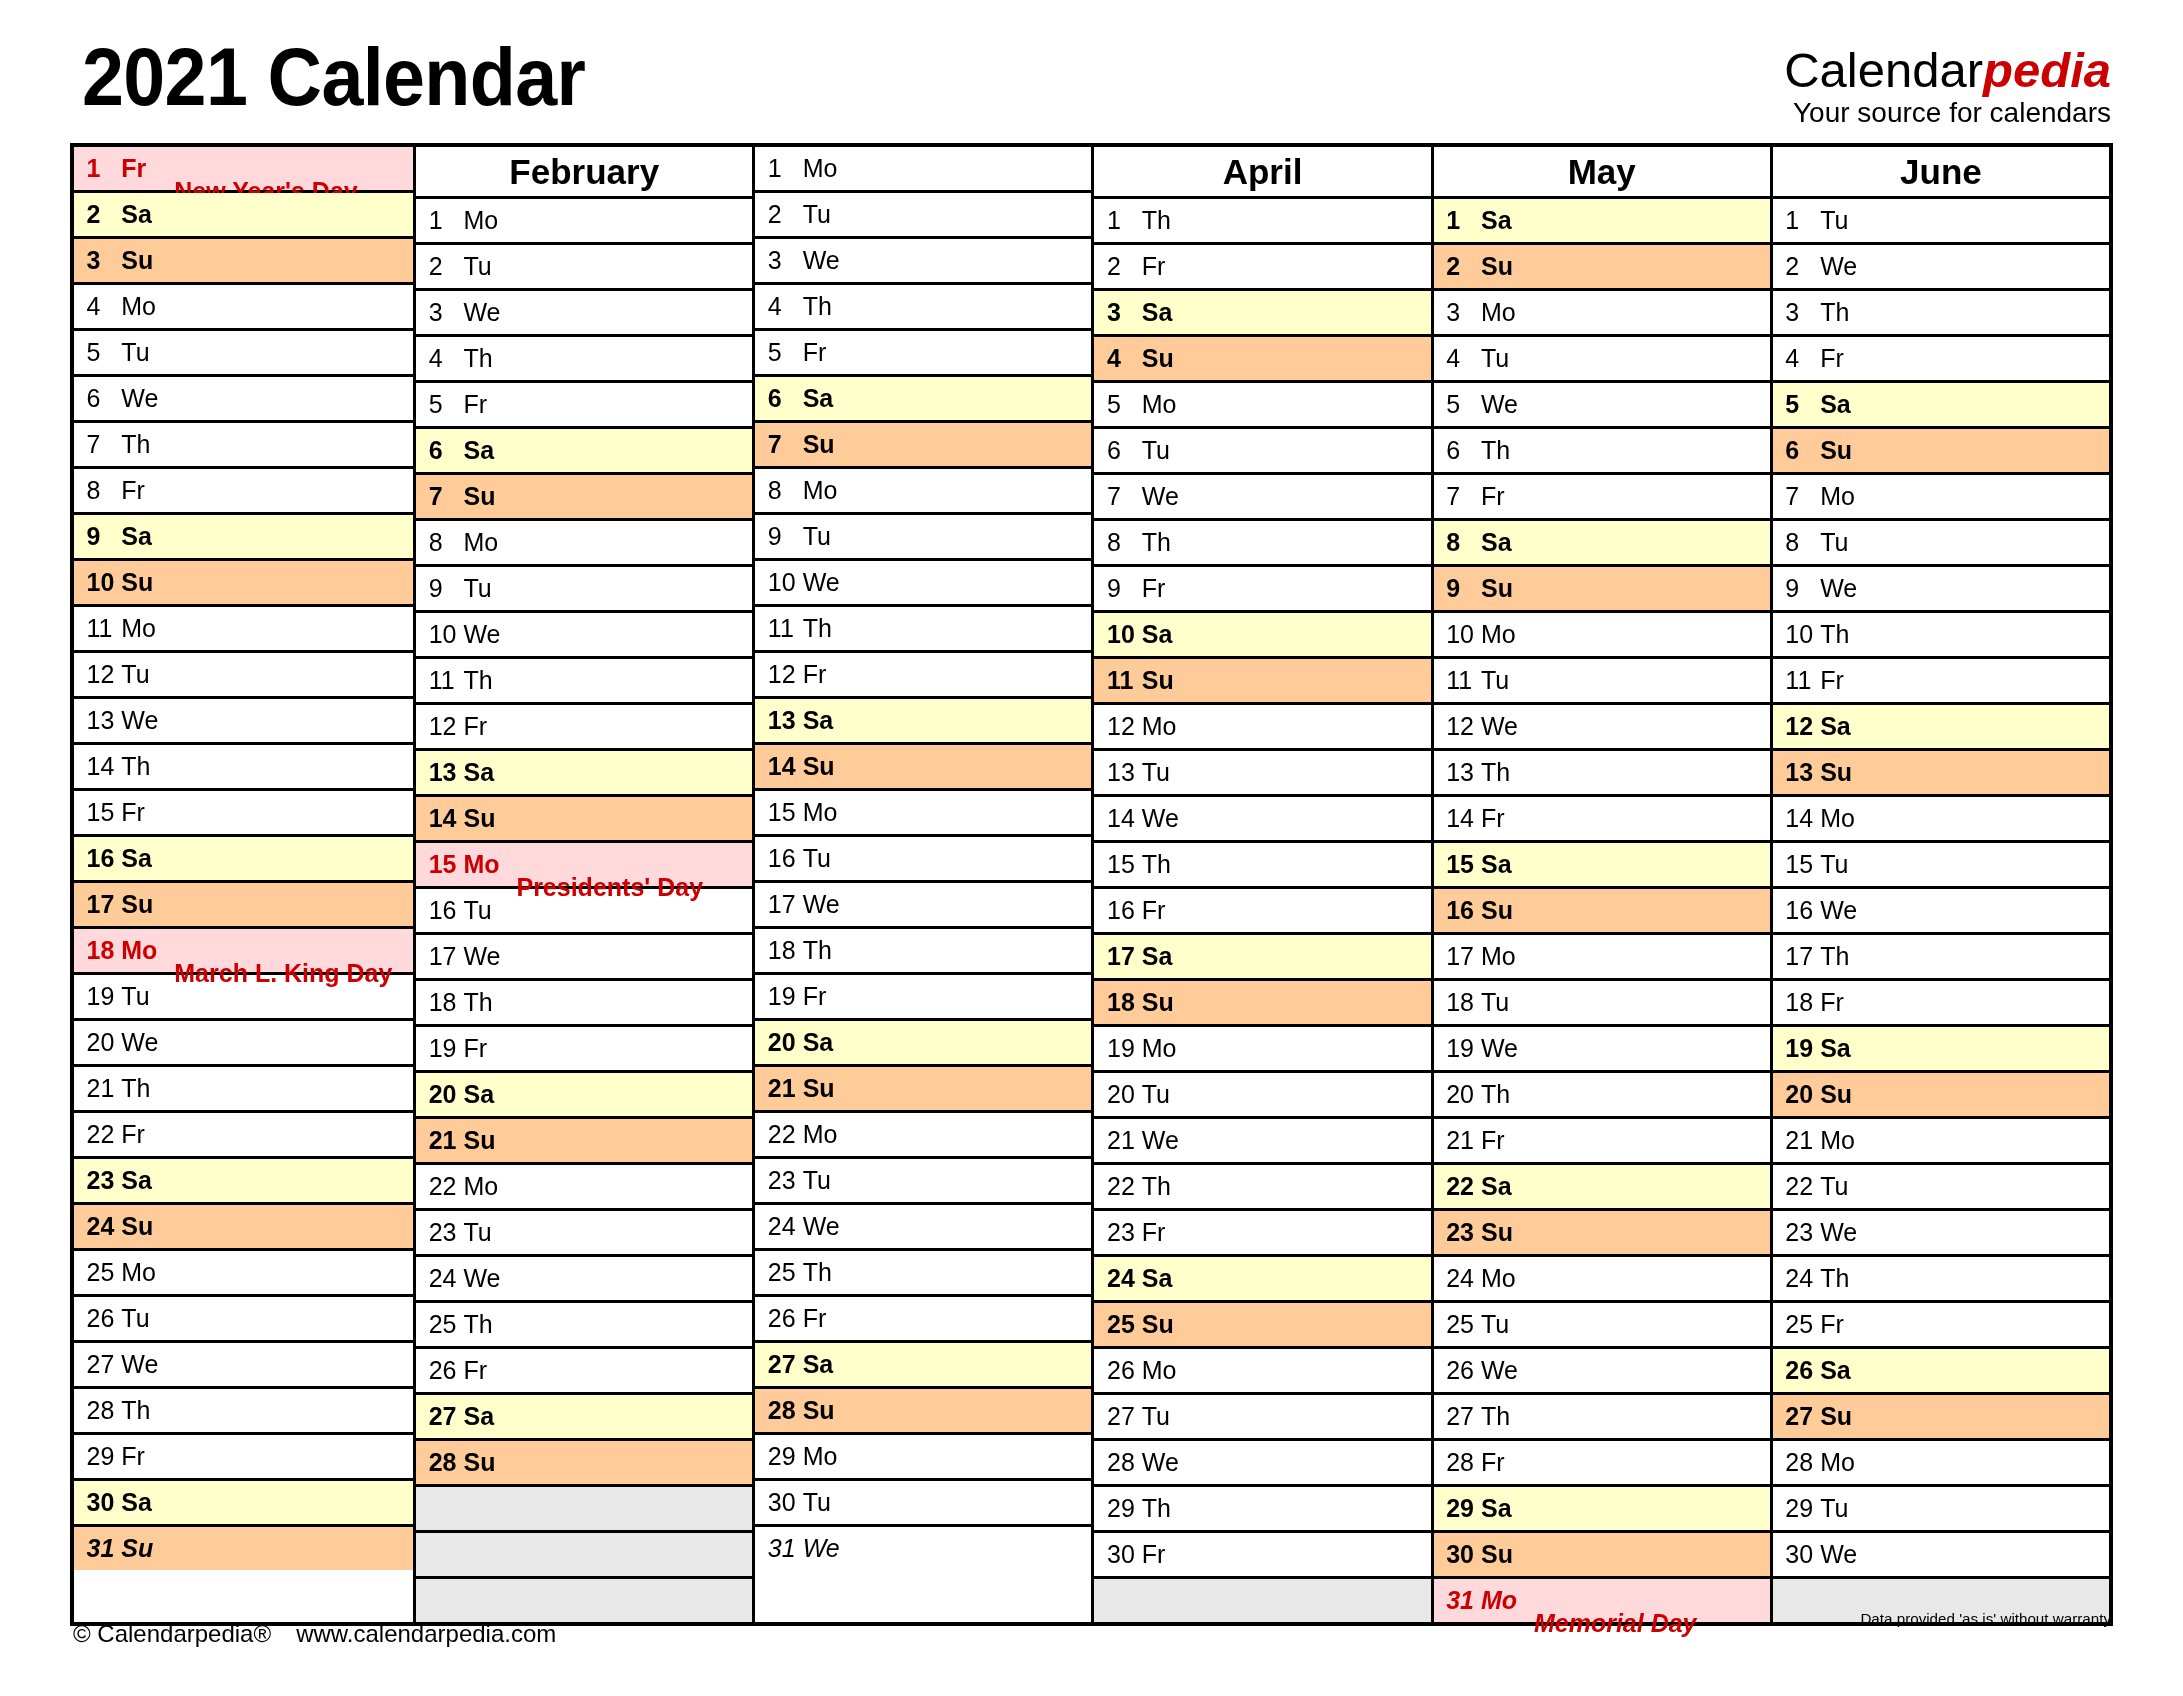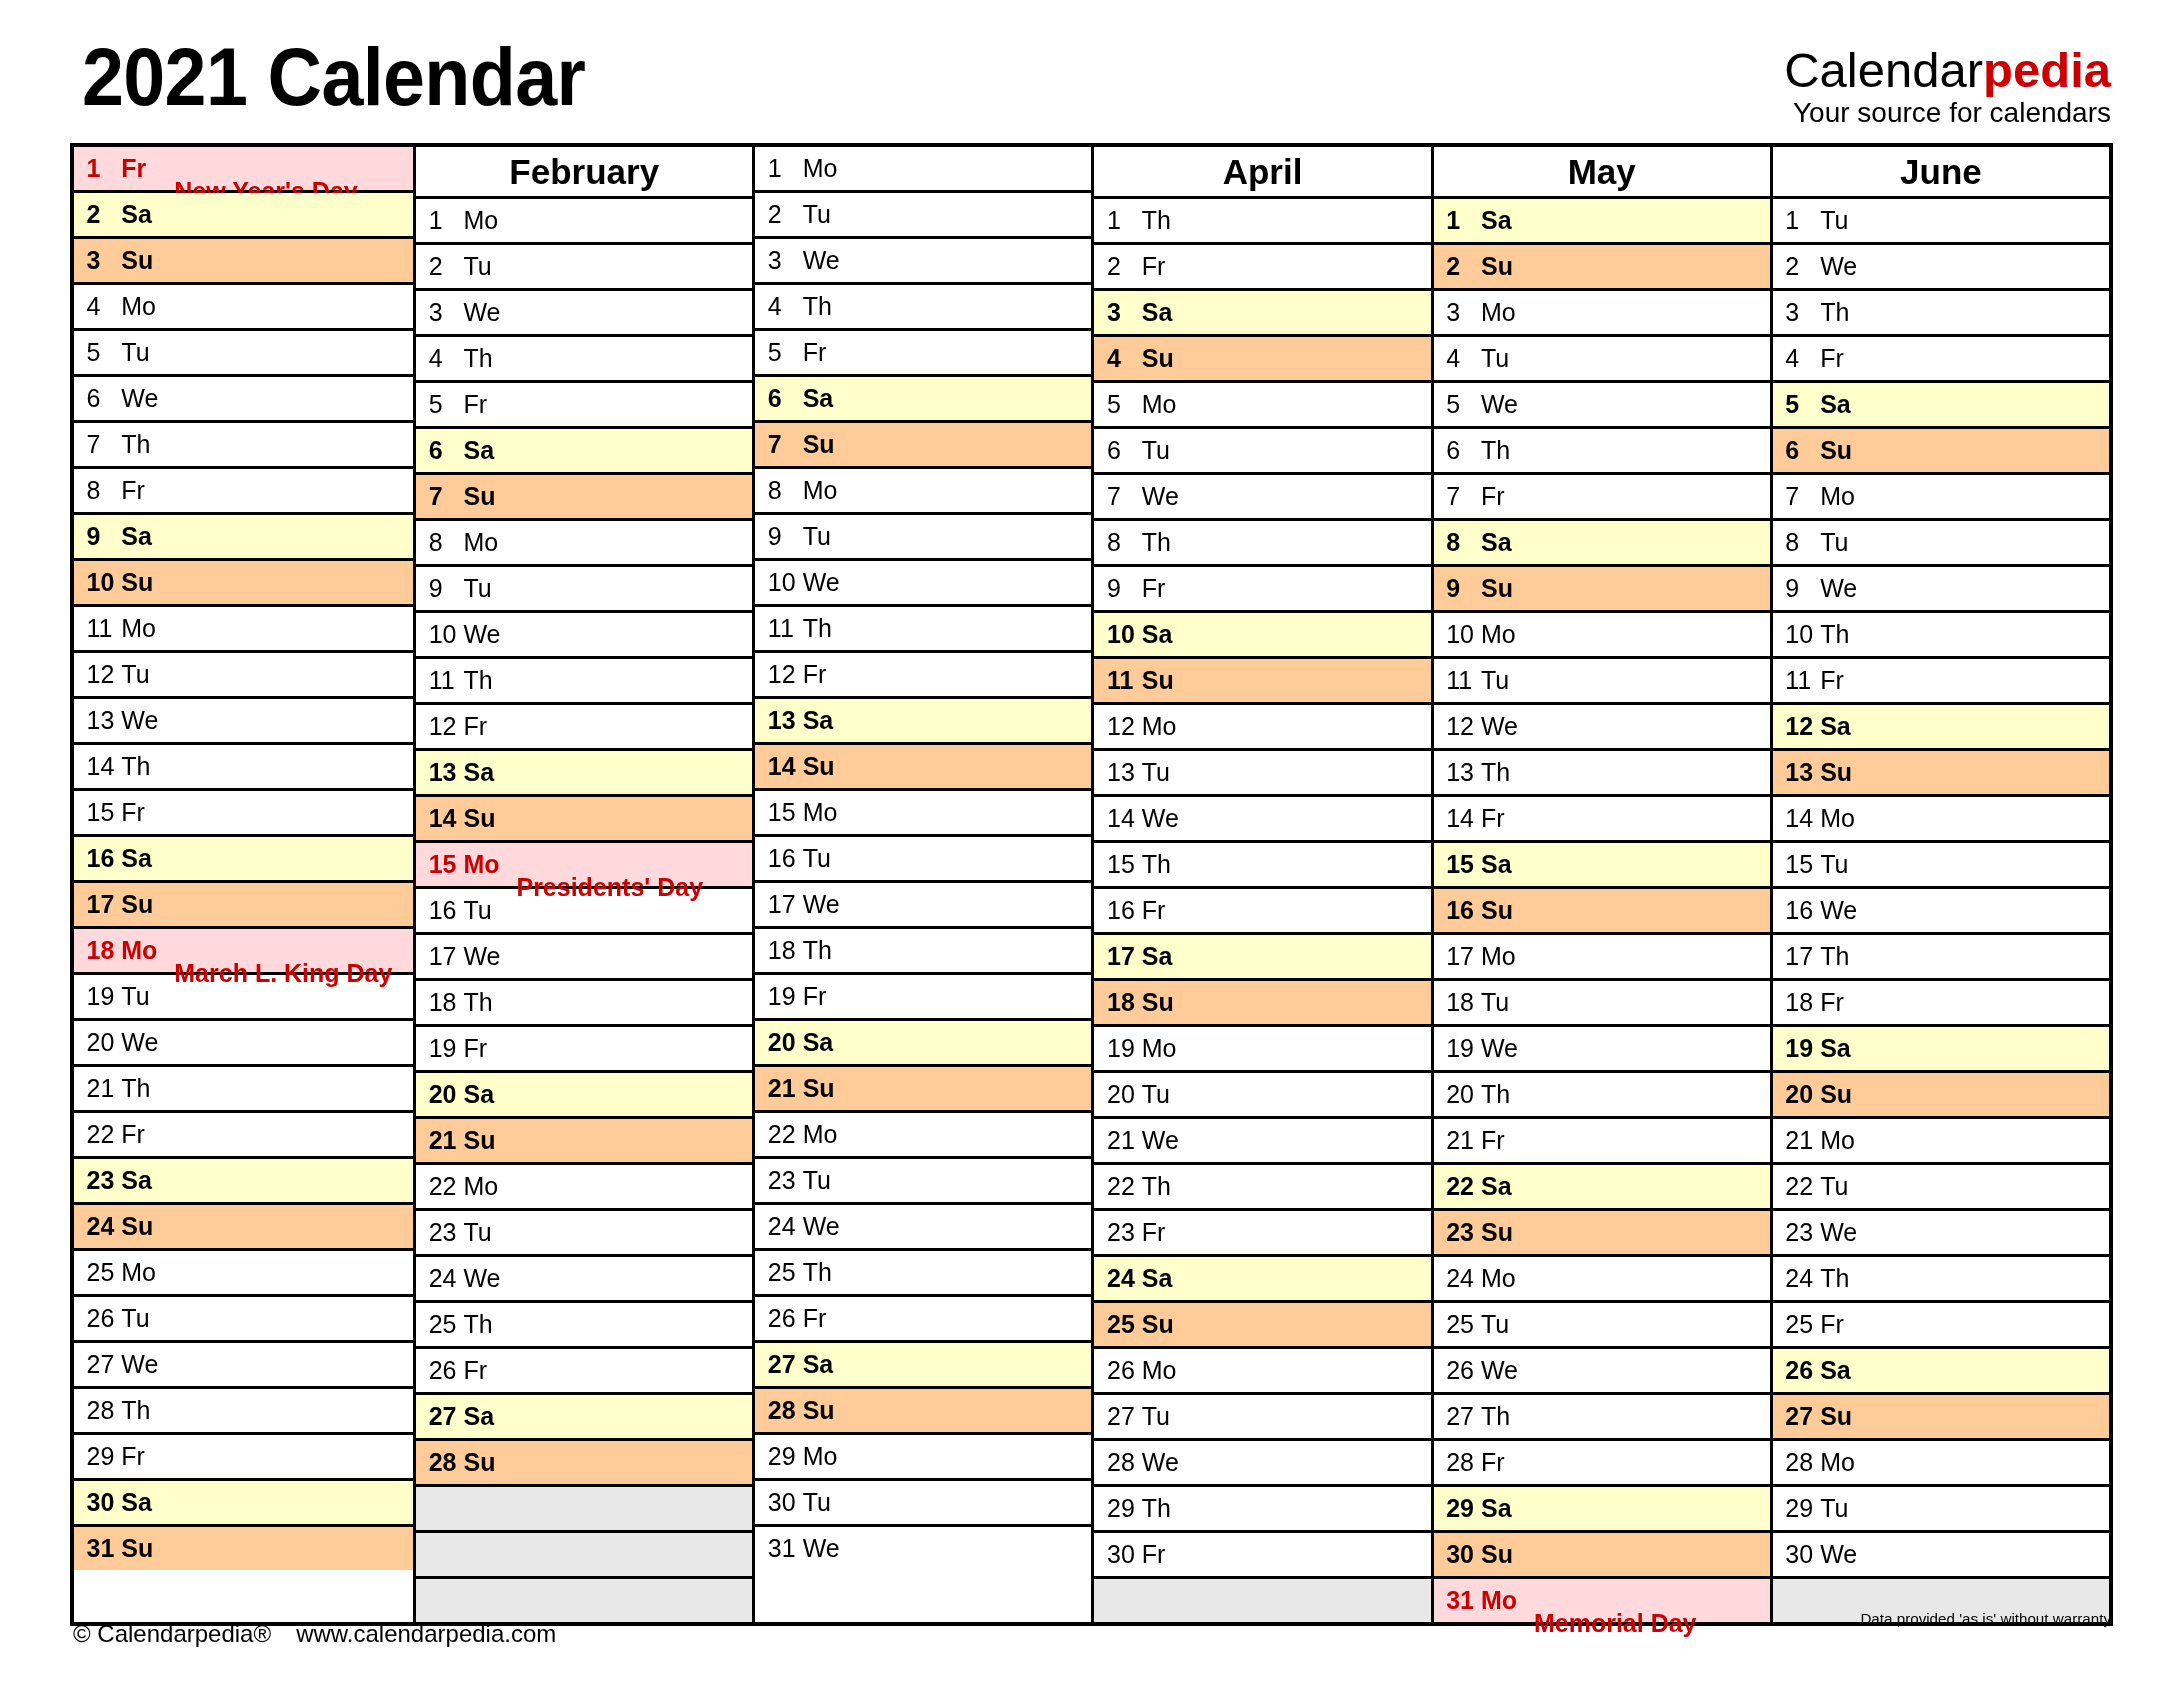--- a/index.html
+++ b/index.html
@@ -1,27 +1,27 @@
 <!DOCTYPE html>
 <html style="font-size:11px"><head>
 <meta charset="utf-8">
 <style>
   html,body{margin:0;padding:0;background:#fff;}
   body{width:2183px;height:1697px;position:relative;overflow:hidden;font-family:"Liberation Sans",sans-serif;color:#000;}
   .title{position:absolute;left:82px;top:36px;font-size:82px;font-weight:bold;letter-spacing:-0.7px;transform:scaleX(0.92);transform-origin:left top;line-height:1;white-space:nowrap;}
   .logo{position:absolute;right:72px;top:46px;text-align:right;line-height:1;}
   .logo .brand{font-size:49px;white-space:nowrap;}
-  .logo .brand .pedia{color:#cc0000;font-weight:bold;}
+  .logo .brand .pedia{color:#cc0000;font-weight:bold;font-style:italic;}
   .logo .tag{font-size:28px;margin-top:4.2px;white-space:nowrap;}
   .cal{position:absolute;left:70px;top:143px;width:2043px;display:grid;grid-template-columns:repeat(6,1fr);border:4.2px solid #000;box-sizing:border-box;}
   .col{border-left:3.5px solid #000;display:flex;flex-direction:column;}
   .col:first-child{border-left:none;}
   .mhead{height:49px;display:flex;align-items:center;justify-content:center;font-weight:bold;font-size:35px;border-bottom:3.5px solid #000;}
   .day{height:43px;border-bottom:3.5px solid #000;display:flex;align-items:center;padding-left:12.5px;font-size:25px;white-space:nowrap;box-sizing:content-box;}
-  .day:last-child{border-bottom:none;}
+  .day:last-child{border-bottom:none;font-style:italic;}
   .day .num{display:inline-block;min-width:32px;}
   .day .dow{display:inline-block;min-width:42px;margin-left:2.8px;}
   .day .hol{margin-left:11px;margin-top:45px;}
   .day.sat{background:#ffffcc;font-weight:bold;}
   .day.sun{background:#ffcc99;font-weight:bold;}
   .day.holiday{background:#ffd9db;color:#cc0000;font-weight:bold;}
   .day.empty{background:#e8e8e8;}
   .footer-left{position:absolute;left:73px;top:1620px;font-size:24px;white-space:nowrap;}
   .footer-left span{margin-right:25px;}
   .footer-right{position:absolute;right:72px;top:1610px;font-size:15.2px;white-space:nowrap;}

